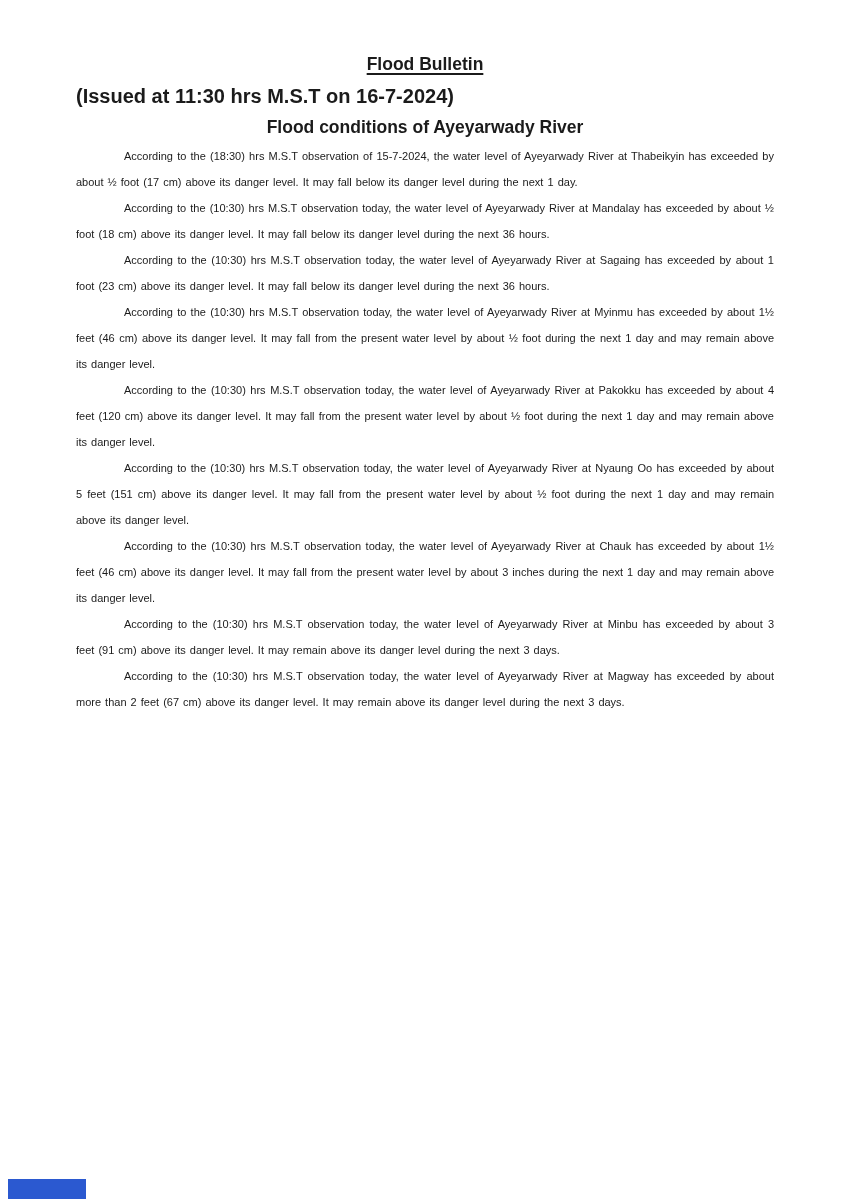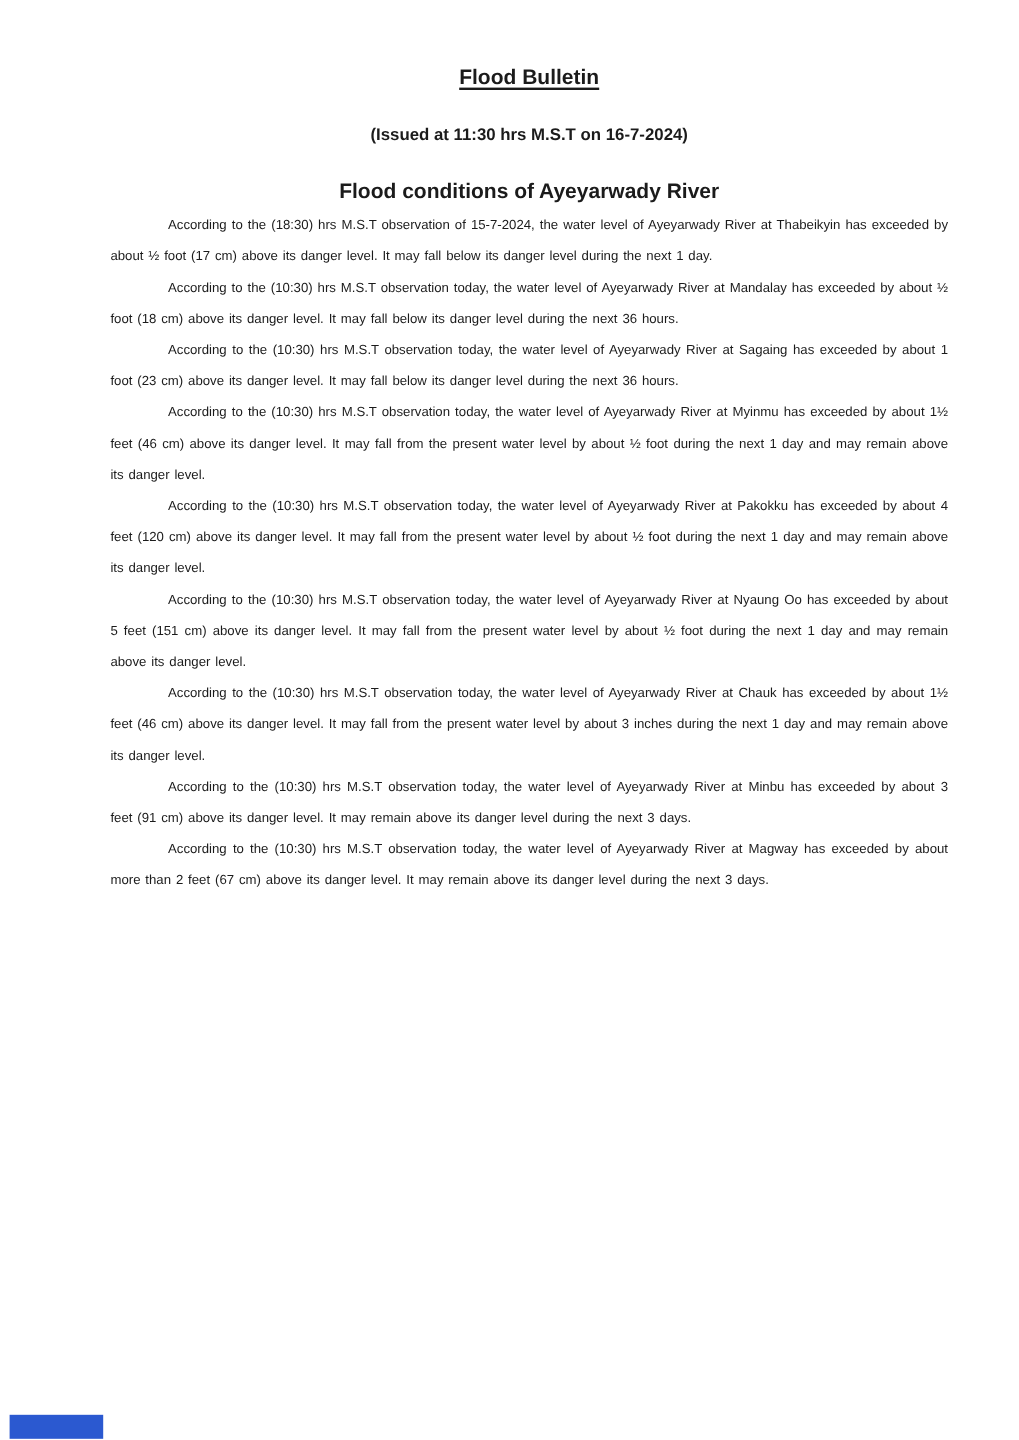--- a/index.html
+++ b/index.html
@@ -11,42 +11,42 @@
     position: relative;
     width: 849px;
     height: 1200px;
     background: #ffffff;
     overflow: hidden;
     font-family: "Liberation Sans", "DejaVu Sans", sans-serif;
     color: #1b1b1b;
   }
   .content {
     position: absolute;
-    left: 92px;
+    left: 76px;
     top: 49px;
     width: 698px;
   }
   .doc-title {
     text-align: center;
     font-weight: bold;
     font-size: 17.5px;
     line-height: 31px;
     margin: 0;
   }
   .doc-title .underlined {
     text-decoration: underline;
     text-decoration-thickness: 1.5px;
     text-underline-offset: 3px;
   }
   .doc-subtitle {
-    text-align: center;
+    text-align: left;
     font-weight: bold;
-    font-size: 14px;
+    font-size: 20px;
     line-height: 32px;
-    margin: 16px;
+    margin: 0;
   }
   .section-heading {
     font-weight: bold;
     font-size: 17.5px;
     line-height: 31px;
     margin: 0;
     text-align: center;
   }
   .body-para {
     margin: 0;

